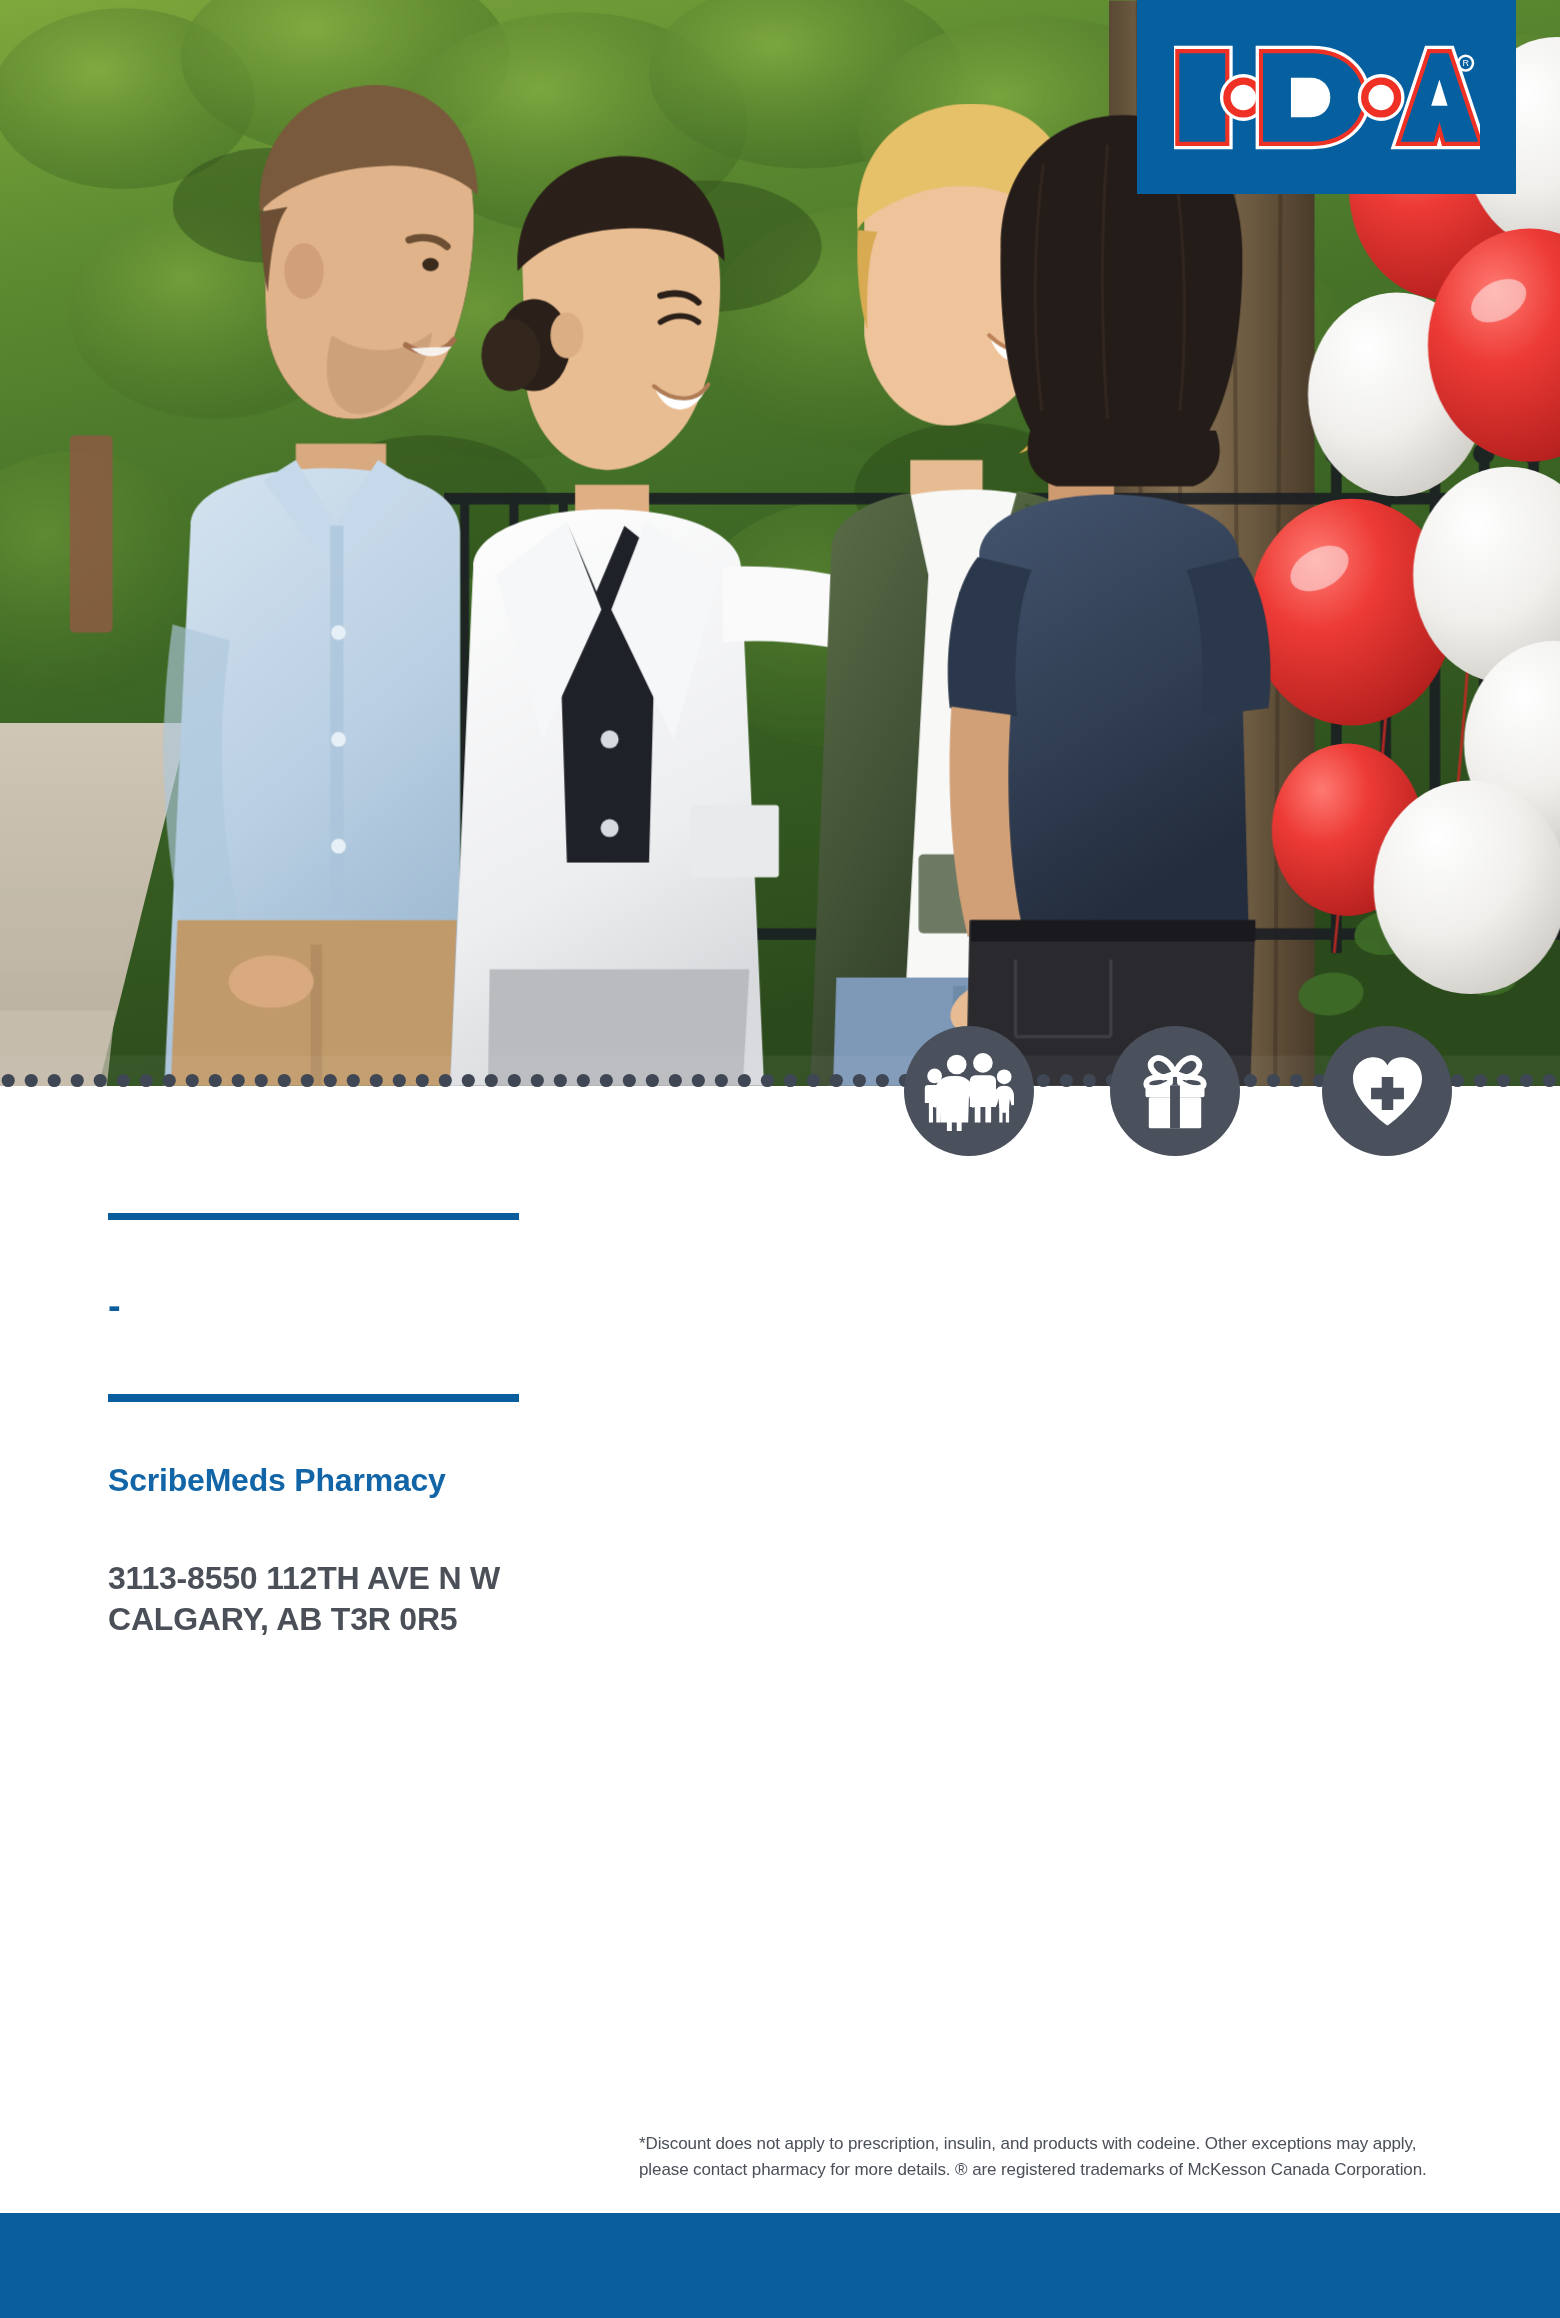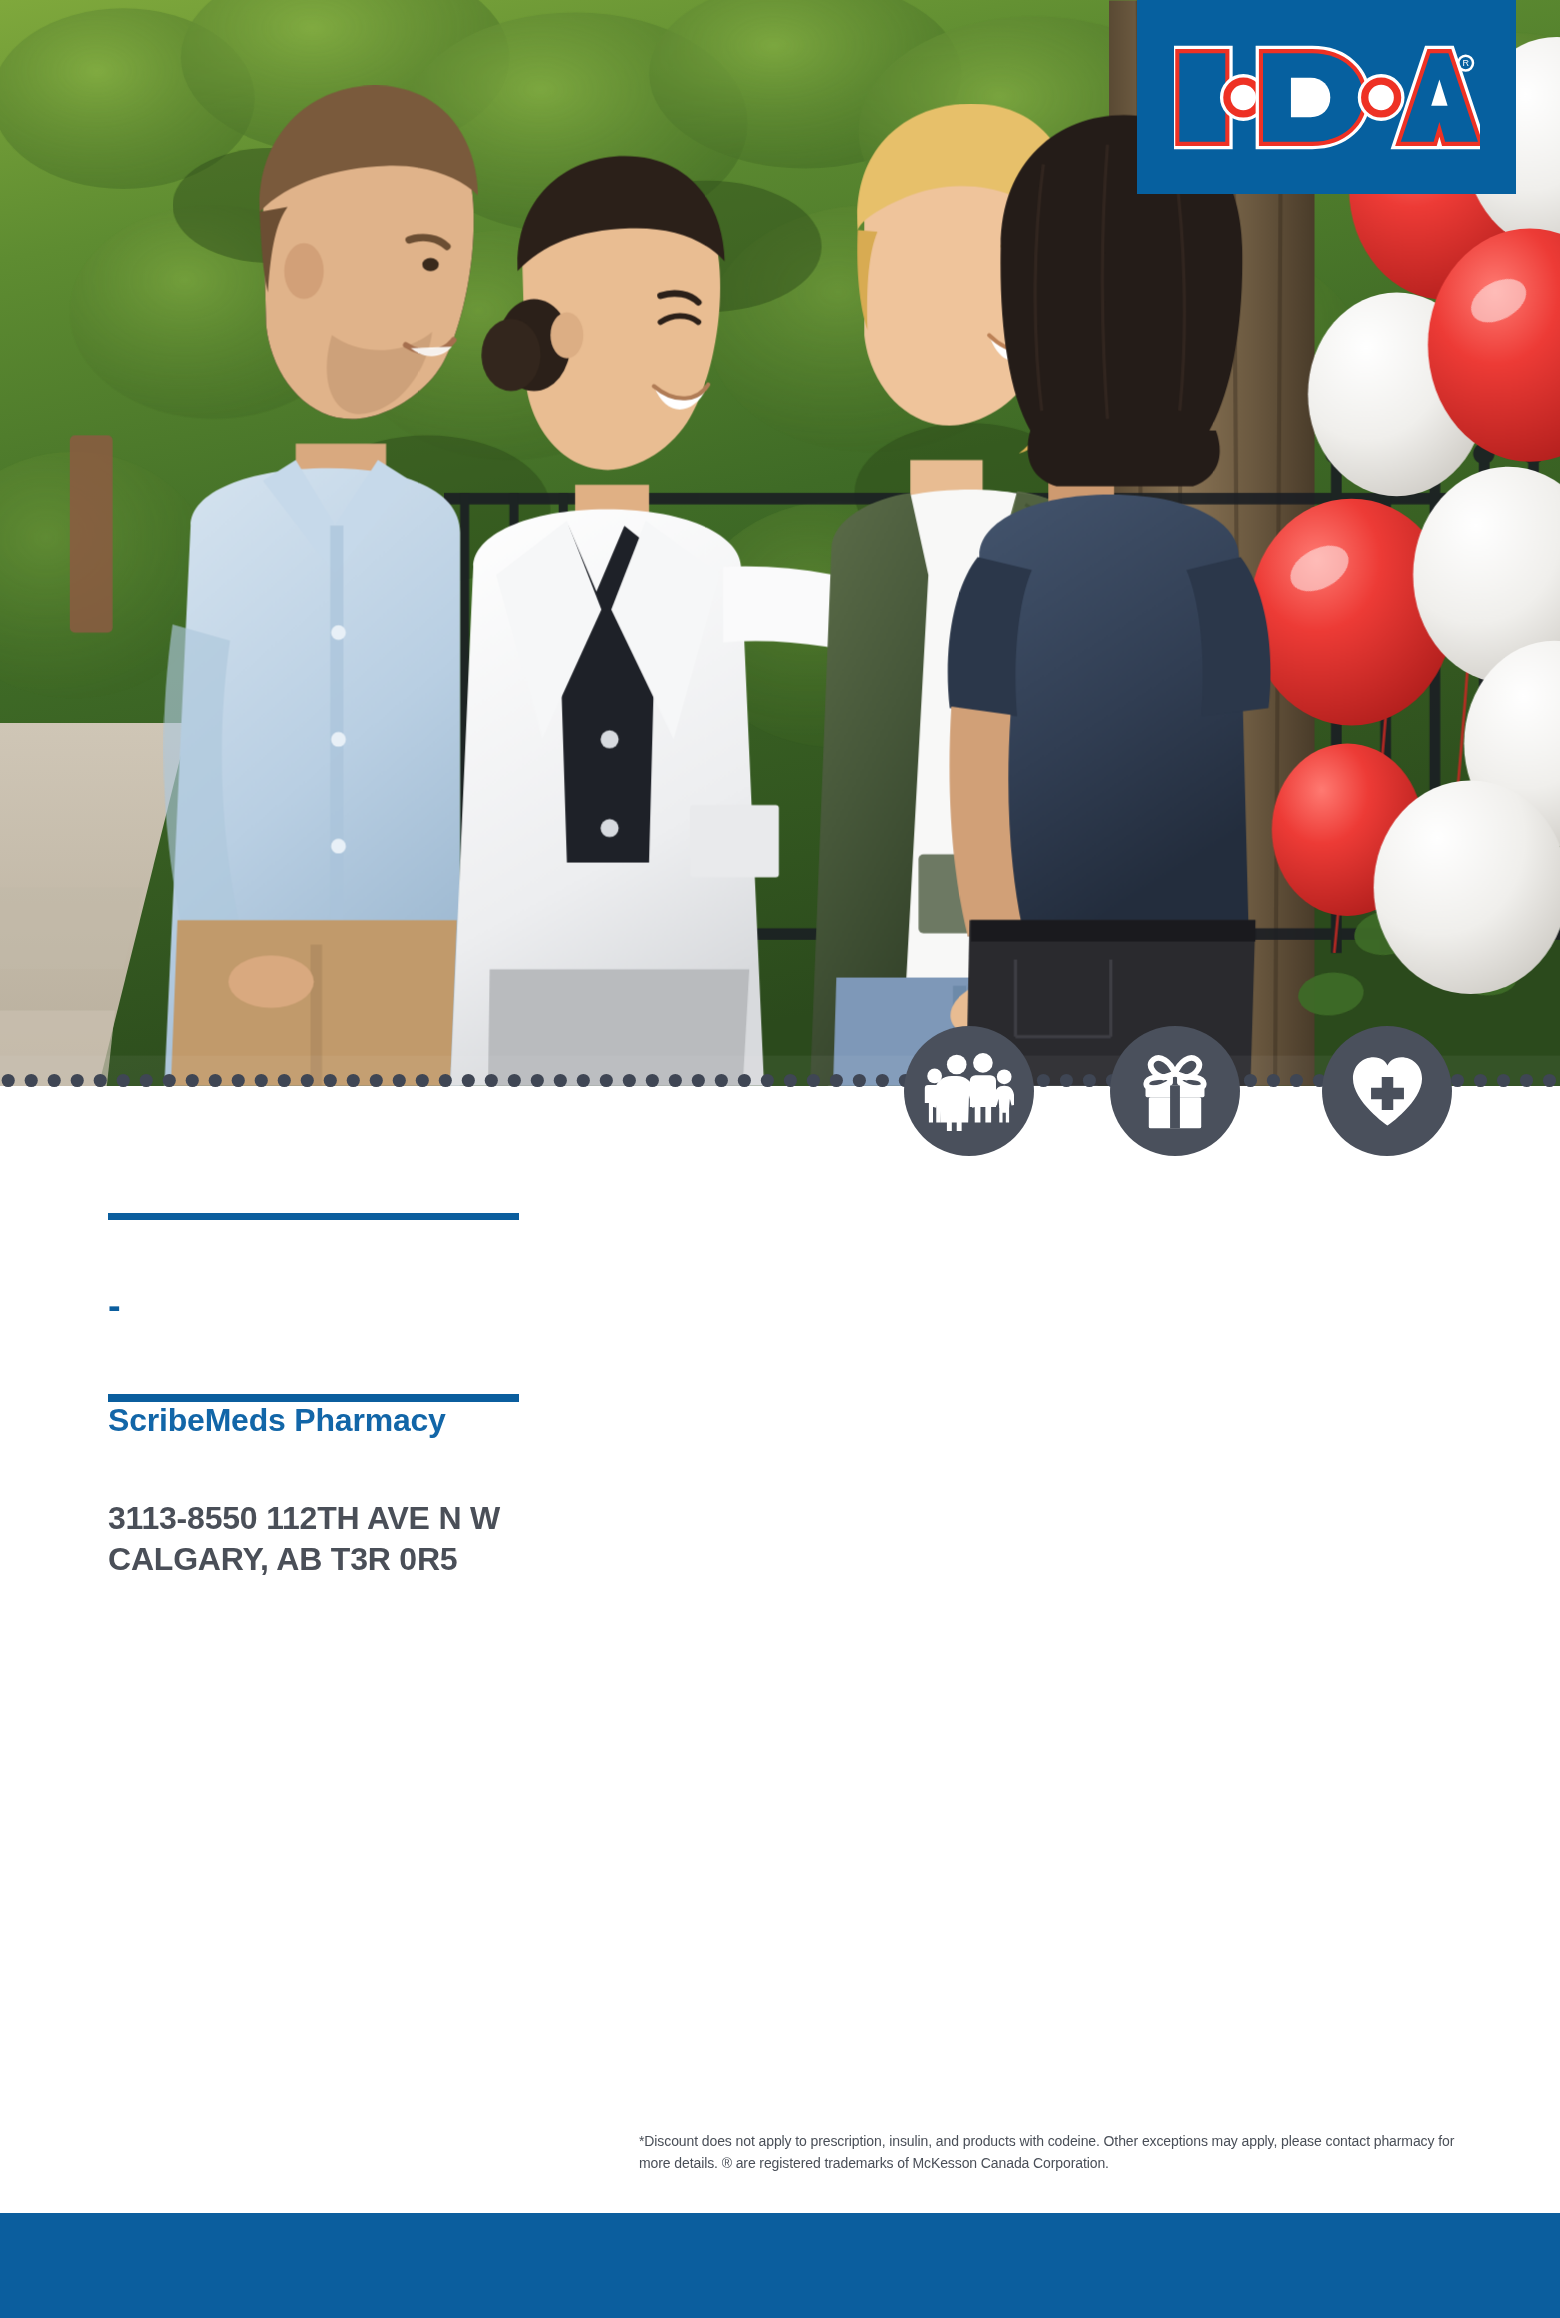--- a/index.html
+++ b/index.html
@@ -85,20 +85,21 @@
     display:flex; align-items:center;
     font-size:38px;
     font-weight:700;
     color:#0B5E9E;
     letter-spacing:-0.4px;
     line-height:1.1;
   }
   .rule-bottom { margin-top:0; }
 
   .store-name {
+    margin-top:60px;
     font-size:32px;
     font-weight:700;
     color:#1266A8;
     letter-spacing:-0.2px;
     line-height:1.15;
   }
   .store-address {
     margin-top:59px;
     font-size:32px;
     font-weight:700;
@@ -125,21 +126,21 @@
     transform:scaleX(0.92);
     transform-origin:left center;
     white-space:nowrap;
   }
 
   
   .disclaimer {
     position:absolute;
     left:639px; top:1045px;
     width:830px;
-    font-size:14px;
+    font-size:17px;
     font-weight:400;
     color:#4a4f58;
     line-height:1.55;
     letter-spacing:-0.1px;
   }
   .disclaimer p { margin:0; }
 
   
   .bottom-bar {
     position:absolute;

